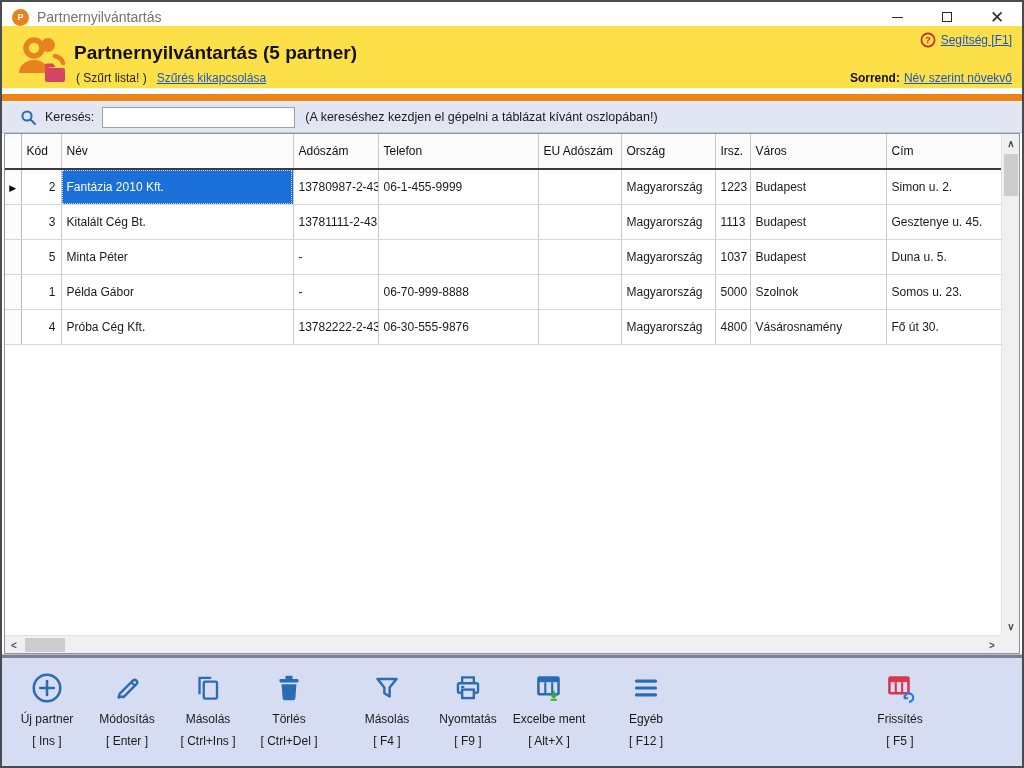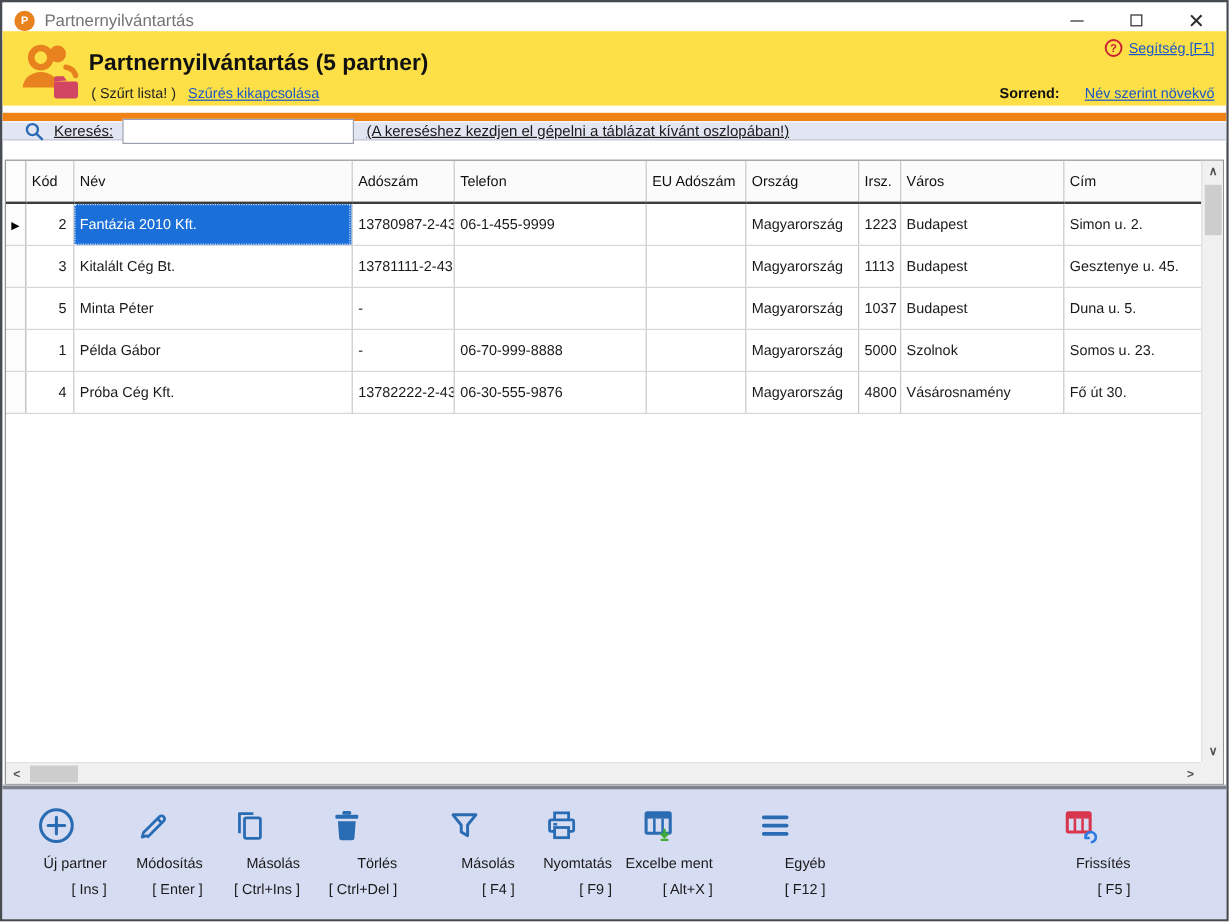--- a/index.html
+++ b/index.html
@@ -21,27 +21,27 @@
 
   
   .header { position:absolute; left:0; top:24px; right:0; height:62px; background:#fde047; }
   .people-icon { position:absolute; left:13px; top:6px; }
   .page-title { position:absolute; left:72px; top:16px; font-size:19px; font-weight:bold; color:#111; }
   .sub-line { position:absolute; left:74px; top:45px; font-size:12px; color:#222; }
   .sub-line a { margin-left:10px; }
   a.link { color:#1857c8; text-decoration:underline; cursor:pointer; }
   .help-line { position:absolute; right:10px; top:6px; display:flex; align-items:center; gap:5px; }
   .sort-line { position:absolute; right:10px; top:45px; font-size:12px; }
-  .sort-label { font-weight:bold; color:#111; margin-right:21px; }
+  .sort-label { font-weight:bold; color:#111; margin-right:4px; }
 
   .orange-bar { position:absolute; left:0; top:92px; right:0; height:7px; background:#f08114; }
 
   
-  .search-row { position:absolute; left:0; top:99px; right:0; height:16px; background:#e2e5f2;
-                border-top:1px solid #f7f8fc; border-bottom:1px solid #c3c7d6; display:flex; align-items:center;text-decoration:underline; }
+  .search-row { position:absolute; left:0; top:99px; right:0; height:32px; background:#e2e5f2;
+                border-top:1px solid #f7f8fc; border-bottom:1px solid #c3c7d6; display:flex; align-items:center; }
   .search-icon { margin:0 8px 0 18px; display:block; }
   .search-label { font-size:12.5px; color:#1a1a1a; margin-right:8px; }
   .search-input { width:193px; height:21px; border:1px solid #9aa0ad; background:#fff; font-family:"Liberation Sans",sans-serif; font-size:12px; padding:0 4px; }
   .search-hint { margin-left:10px; font-size:12.5px; color:#1a1a1a; }
 
   
   .table-area { position:absolute; left:2px; top:131px; right:2px; bottom:112px; background:#fff; border:1px solid #8f9399; }
   table.grid { border-collapse:collapse; table-layout:fixed; width:996px; margin:0; }
   .grid th, .grid td { border-right:1px solid #c9c9c9; border-bottom:1px solid #d6d6d6; padding:10px 5px; height:21px;
                        overflow:hidden; white-space:nowrap; font-weight:normal; text-align:left; font-size:12px; }
@@ -58,21 +58,21 @@
   .sb-arrow { position:absolute; width:18px; height:18px; display:flex; align-items:center; justify-content:center;
               color:#505050; font-size:10px; font-weight:bold; }
   .vscroll .up { top:0; } .vscroll .down { bottom:0; }
   .hscroll .left { left:0; } .hscroll .right { right:0; }
   .vthumb { position:absolute; top:20px; left:2px; width:14px; height:42px; background:#cdcdcd; }
   .hthumb { position:absolute; left:20px; top:2px; width:40px; height:14px; background:#cdcdcd; }
 
   
   .toolbar-sep { position:absolute; left:0; right:0; bottom:108px; height:4px; background:#7c818c; border-top:1px solid #b9bcc4; }
   .toolbar { position:absolute; left:0; right:0; bottom:0; height:108px; background:#d6dcf2; }
-  .tb-btn { position:absolute; top:10px; width:84px; height:92px; text-align:right; cursor:pointer; }
+  .tb-btn { position:absolute; top:10px; width:84px; height:92px; text-align:center; cursor:pointer; }
   .tb-btn .ic { height:40px; display:flex; align-items:center; justify-content:center; }
   .tb-label { font-size:12px; color:#1a1a1a; margin-top:4px; }
   .tb-key { font-size:12px; color:#1a1a1a; margin-top:8px; }
 </style>
 </head>
 <body>
 
 <div class="window">
 
   <div class="titlebar">

